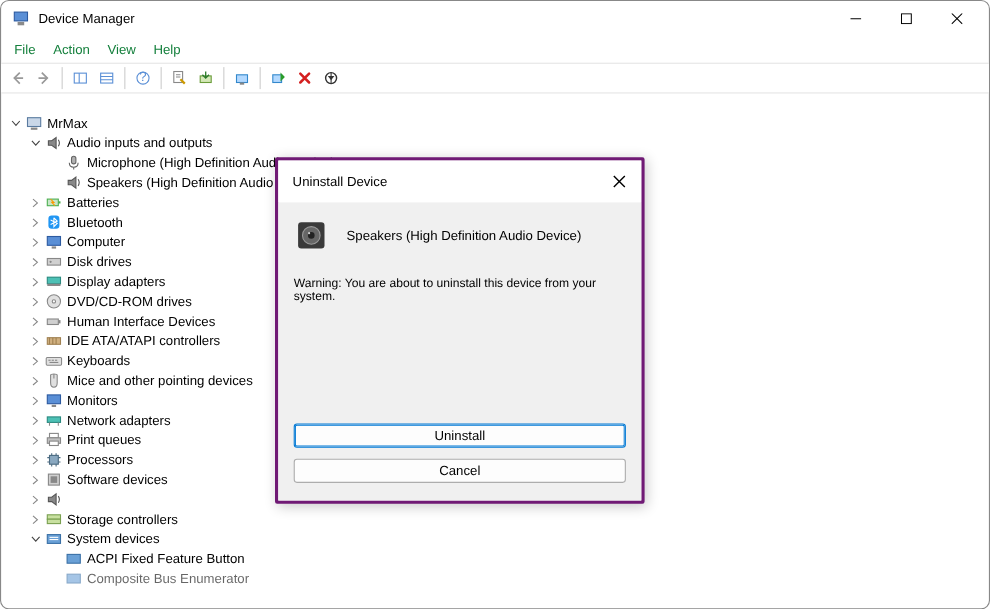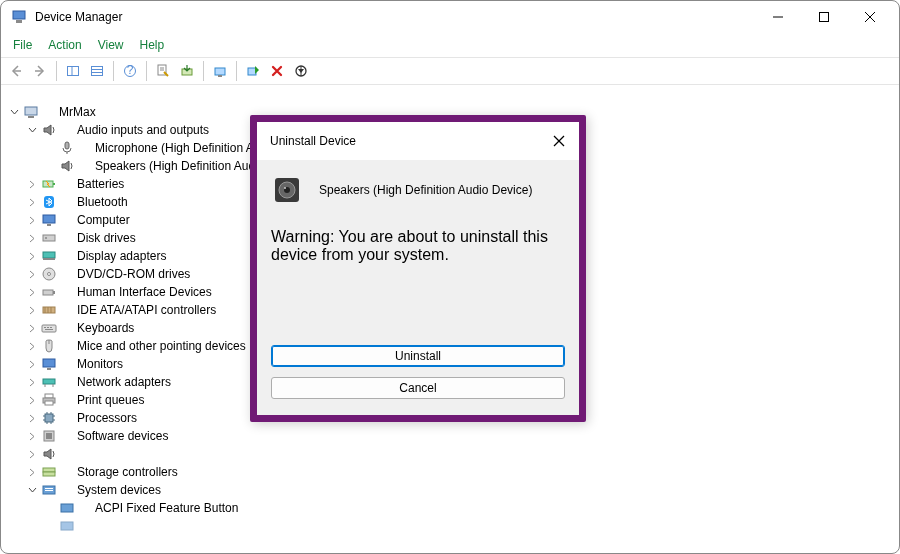--- a/index.html
+++ b/index.html
@@ -16,33 +16,33 @@
 .tb-btn { width: 22px; height: 22px; display: flex; align-items: center; justify-content: center; border-radius: 2px; }
 .content { position: absolute; top: 97px; left: 0; right: 0; bottom: 0; overflow: hidden; display: flex; }
 .tree-container { flex: 1; overflow-y: auto; padding: 5px 0 0 4px; }
 .tree-container::-webkit-scrollbar { width: 17px; }
 .tree-container::-webkit-scrollbar-track { background: #f0f0f0; }
 .tree-container::-webkit-scrollbar-thumb { background: #c0c0c0; border: 3px solid #f0f0f0; border-radius: 8px; }
 .node { display: flex; align-items: center; height: 18px; padding: 0; white-space: nowrap; }
 .chev { width: 14px; height: 14px; display: flex; align-items: center; justify-content: center; color: #555; }
 .chev svg { display: block; }
 .nicon { width: 16px; height: 16px; margin: 0 4px 0 2px; display: flex; align-items: center; justify-content: center; }
-.nlabel { color: #000; margin-left: 16px; }
+.nlabel { color: #000; }
 .indent0 { padding-left: 2px; }
 .indent1 { padding-left: 20px; }
 .indent2 { padding-left: 38px; }
-.dialog-overlay { position: absolute; top: 114px; left: 249px; width: 336px; background: #fff; border: 7px solid #701a75; border-radius: 2px; box-shadow: 2px 2px 12px rgba(0,0,0,.2); z-index: 10; }
+.dialog-overlay { position: absolute; top: 142px; left: 249px; width: 336px; background: #fff; border: 3px solid #701a75; border-radius: 2px; box-shadow: 2px 2px 12px rgba(0,0,0,.2); z-index: 10; }
 .dlg-title { display: flex; align-items: center; justify-content: space-between; padding: 9px 10px 9px 13px; background: #fff; }
 .dlg-title span { font-size: 12px; }
 .dlg-close { width: 20px; height: 20px; display: flex; align-items: center; justify-content: center; }
 .dlg-body { padding: 14px 14px 10px 14px; background: #f0f0f0; }
 .dlg-row { display: flex; align-items: center; gap: 16px; margin-bottom: 22px; }
 .dlg-devicon { width: 32px; height: 32px; display: flex; align-items: center; justify-content: center; }
 .dlg-dev { font-size: 12px; }
-.dlg-warn { font-size: 16px; margin-bottom: 81px; }
+.dlg-warn { font-size: 11px; margin-bottom: 109px; }
 .dlg-btns { display: flex; justify-content: flex-end; gap: 10px; padding-bottom: 6px; flex-direction: column; }
 .dlg-btn { min-width: 74px; height: 22px; background: #fdfdfd; border: 1px solid #adadad; border-radius: 3px; font-size: 12px; display: flex; align-items: center; justify-content: center; }
 .dlg-btn.primary { border-color: #0078d4; box-shadow: 0 0 0 1px #0078d4 inset; }
 </style>
 </head>
 <body>
 
 <div class="titlebar">
   <span class="app-icon">
     <svg width="16" height="16" viewBox="0 0 16 16">
@@ -484,20 +484,21 @@
         </span>
         <span class="nlabel">ACPI Fixed Feature Button</span>
       </div>
   <div class="node indent2" style="opacity:.6">
         <span class="chev"></span>
         <span class="nicon">
           <svg width="16" height="16" viewBox="0 0 16 16">
             <rect x="2" y="4" width="12" height="8" fill="#6aa0d6" stroke="#3a70a6"></rect>
           </svg>
         </span>
+        <span class="nlabel">Composite Bus Enumerator</span>
       </div>
 </div>
 </div>
 
 <div class="dialog-overlay">
   <div class="dlg-title">
     <span>Uninstall Device</span>
     <div class="dlg-close">
       <svg width="12" height="12" viewBox="0 0 12 12">
           <line x1="1" y1="1" x2="11" y2="11" stroke="#000" stroke-width="1.3"></line>

